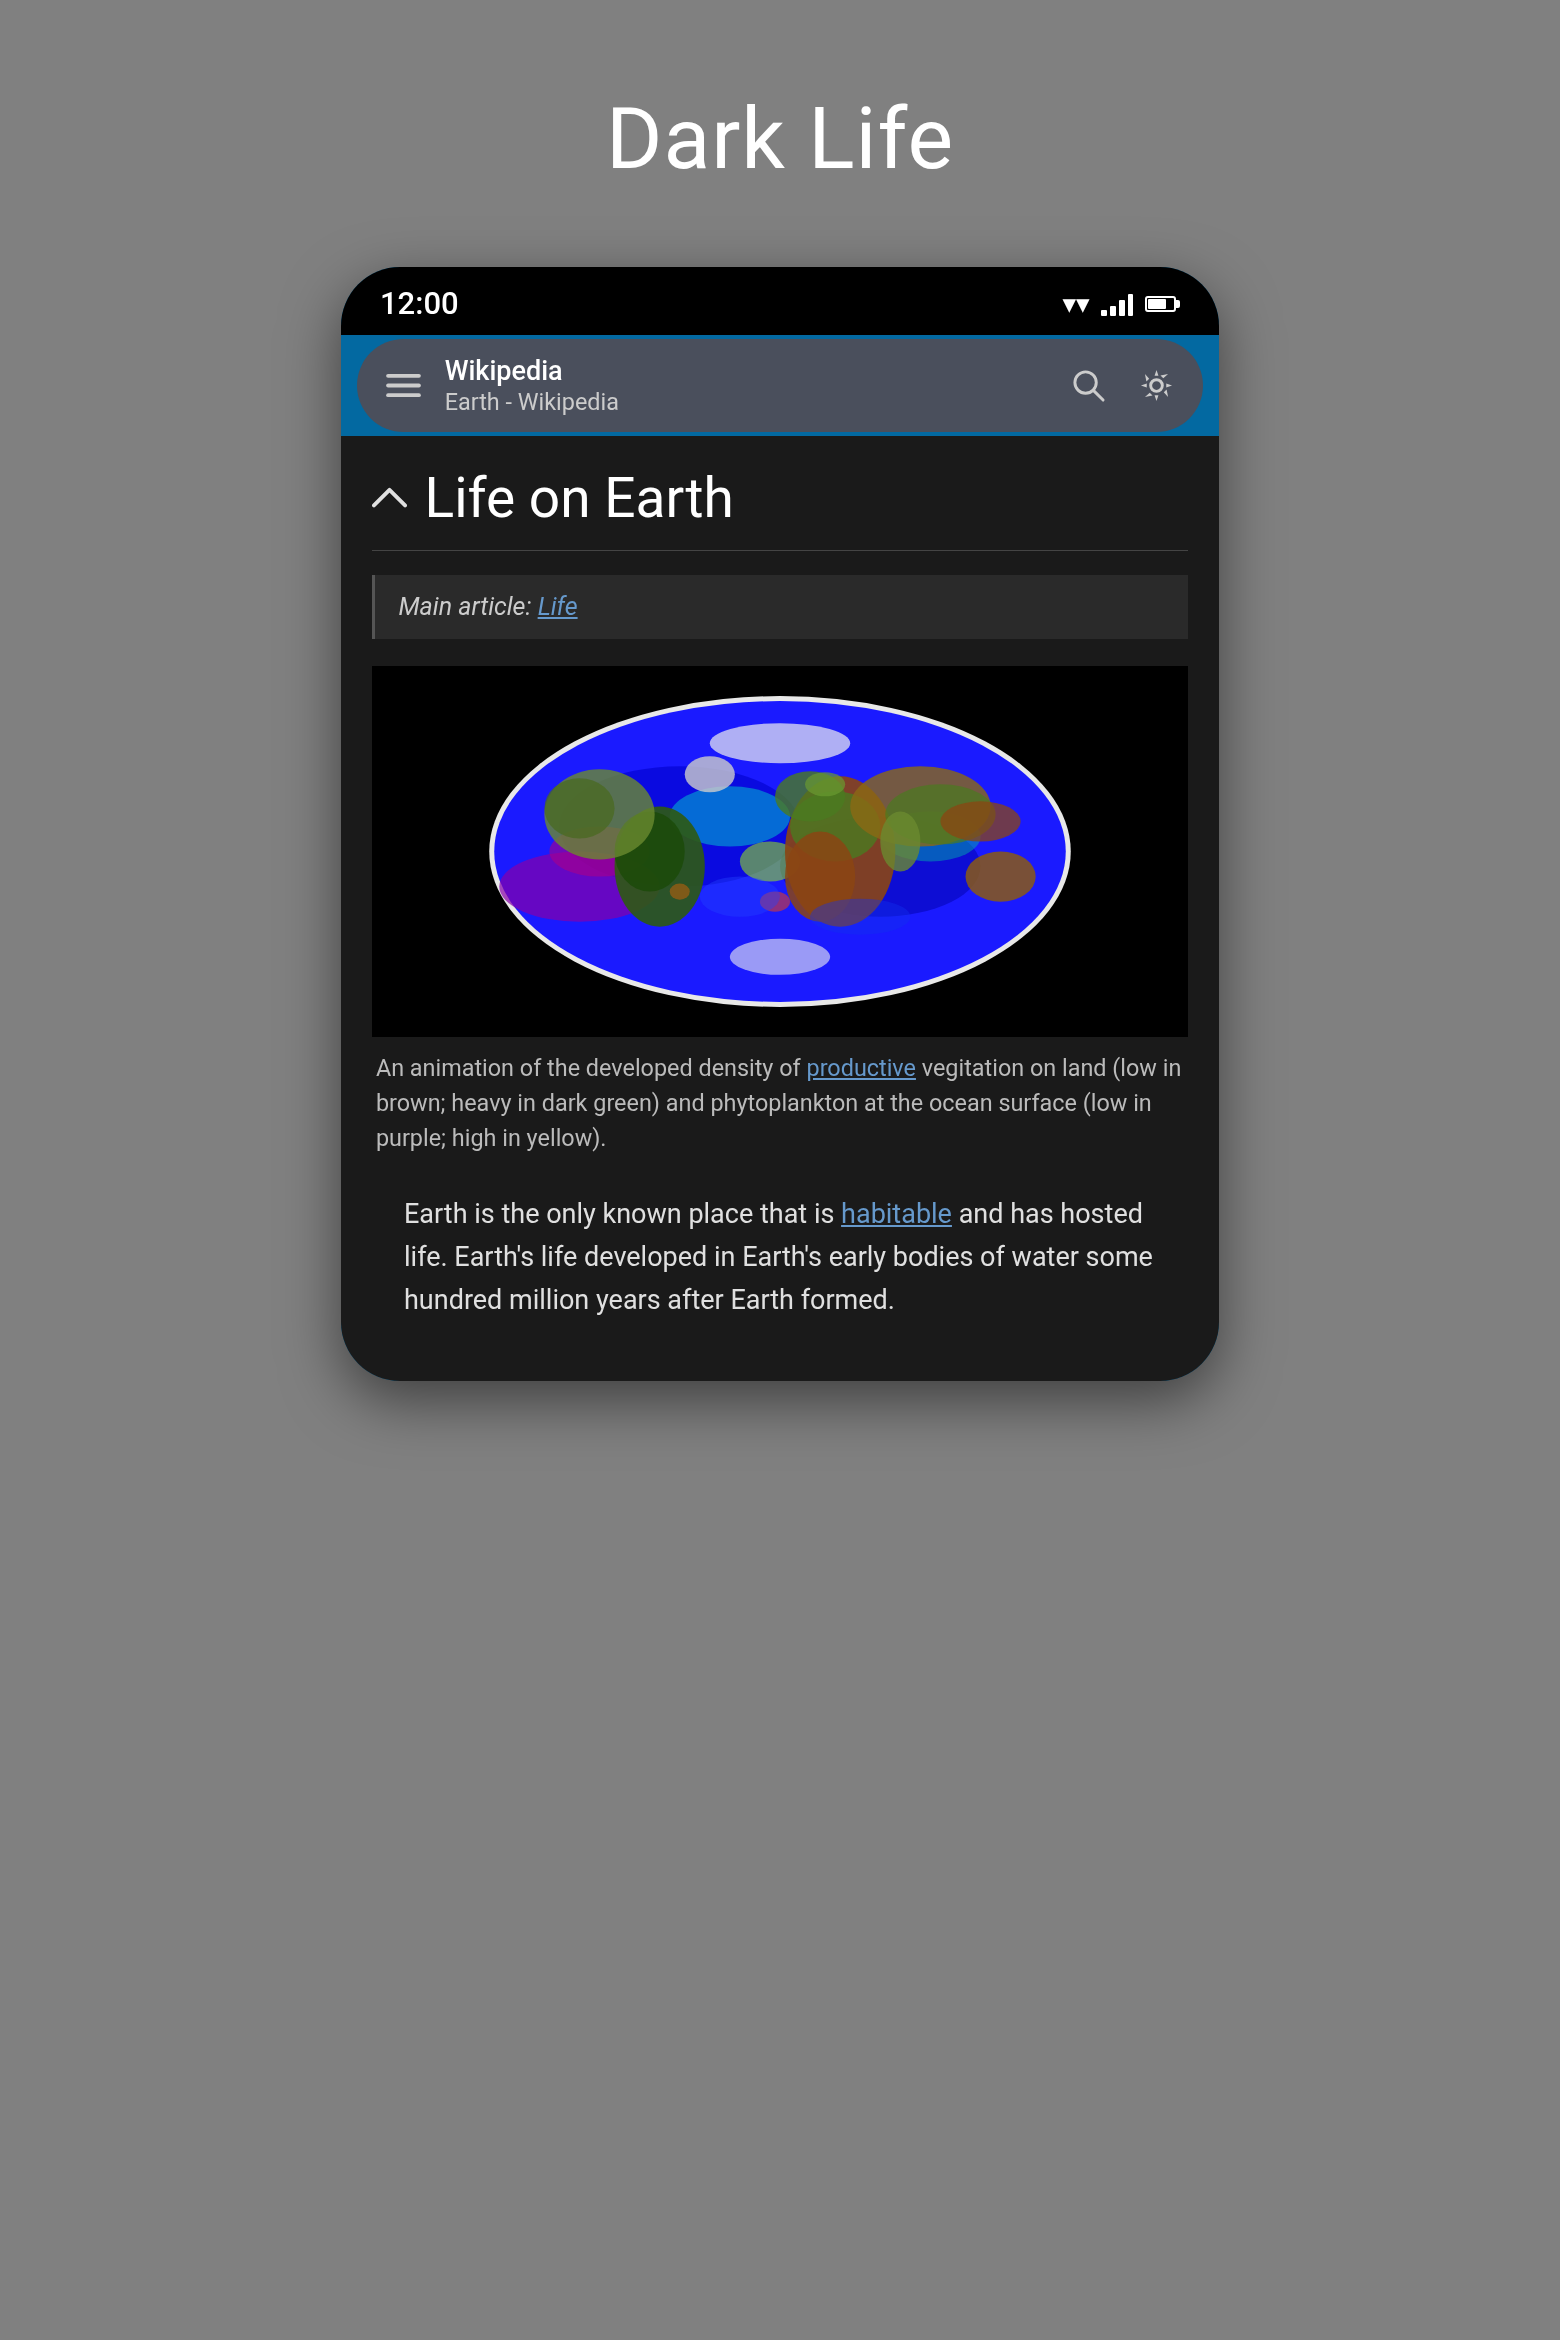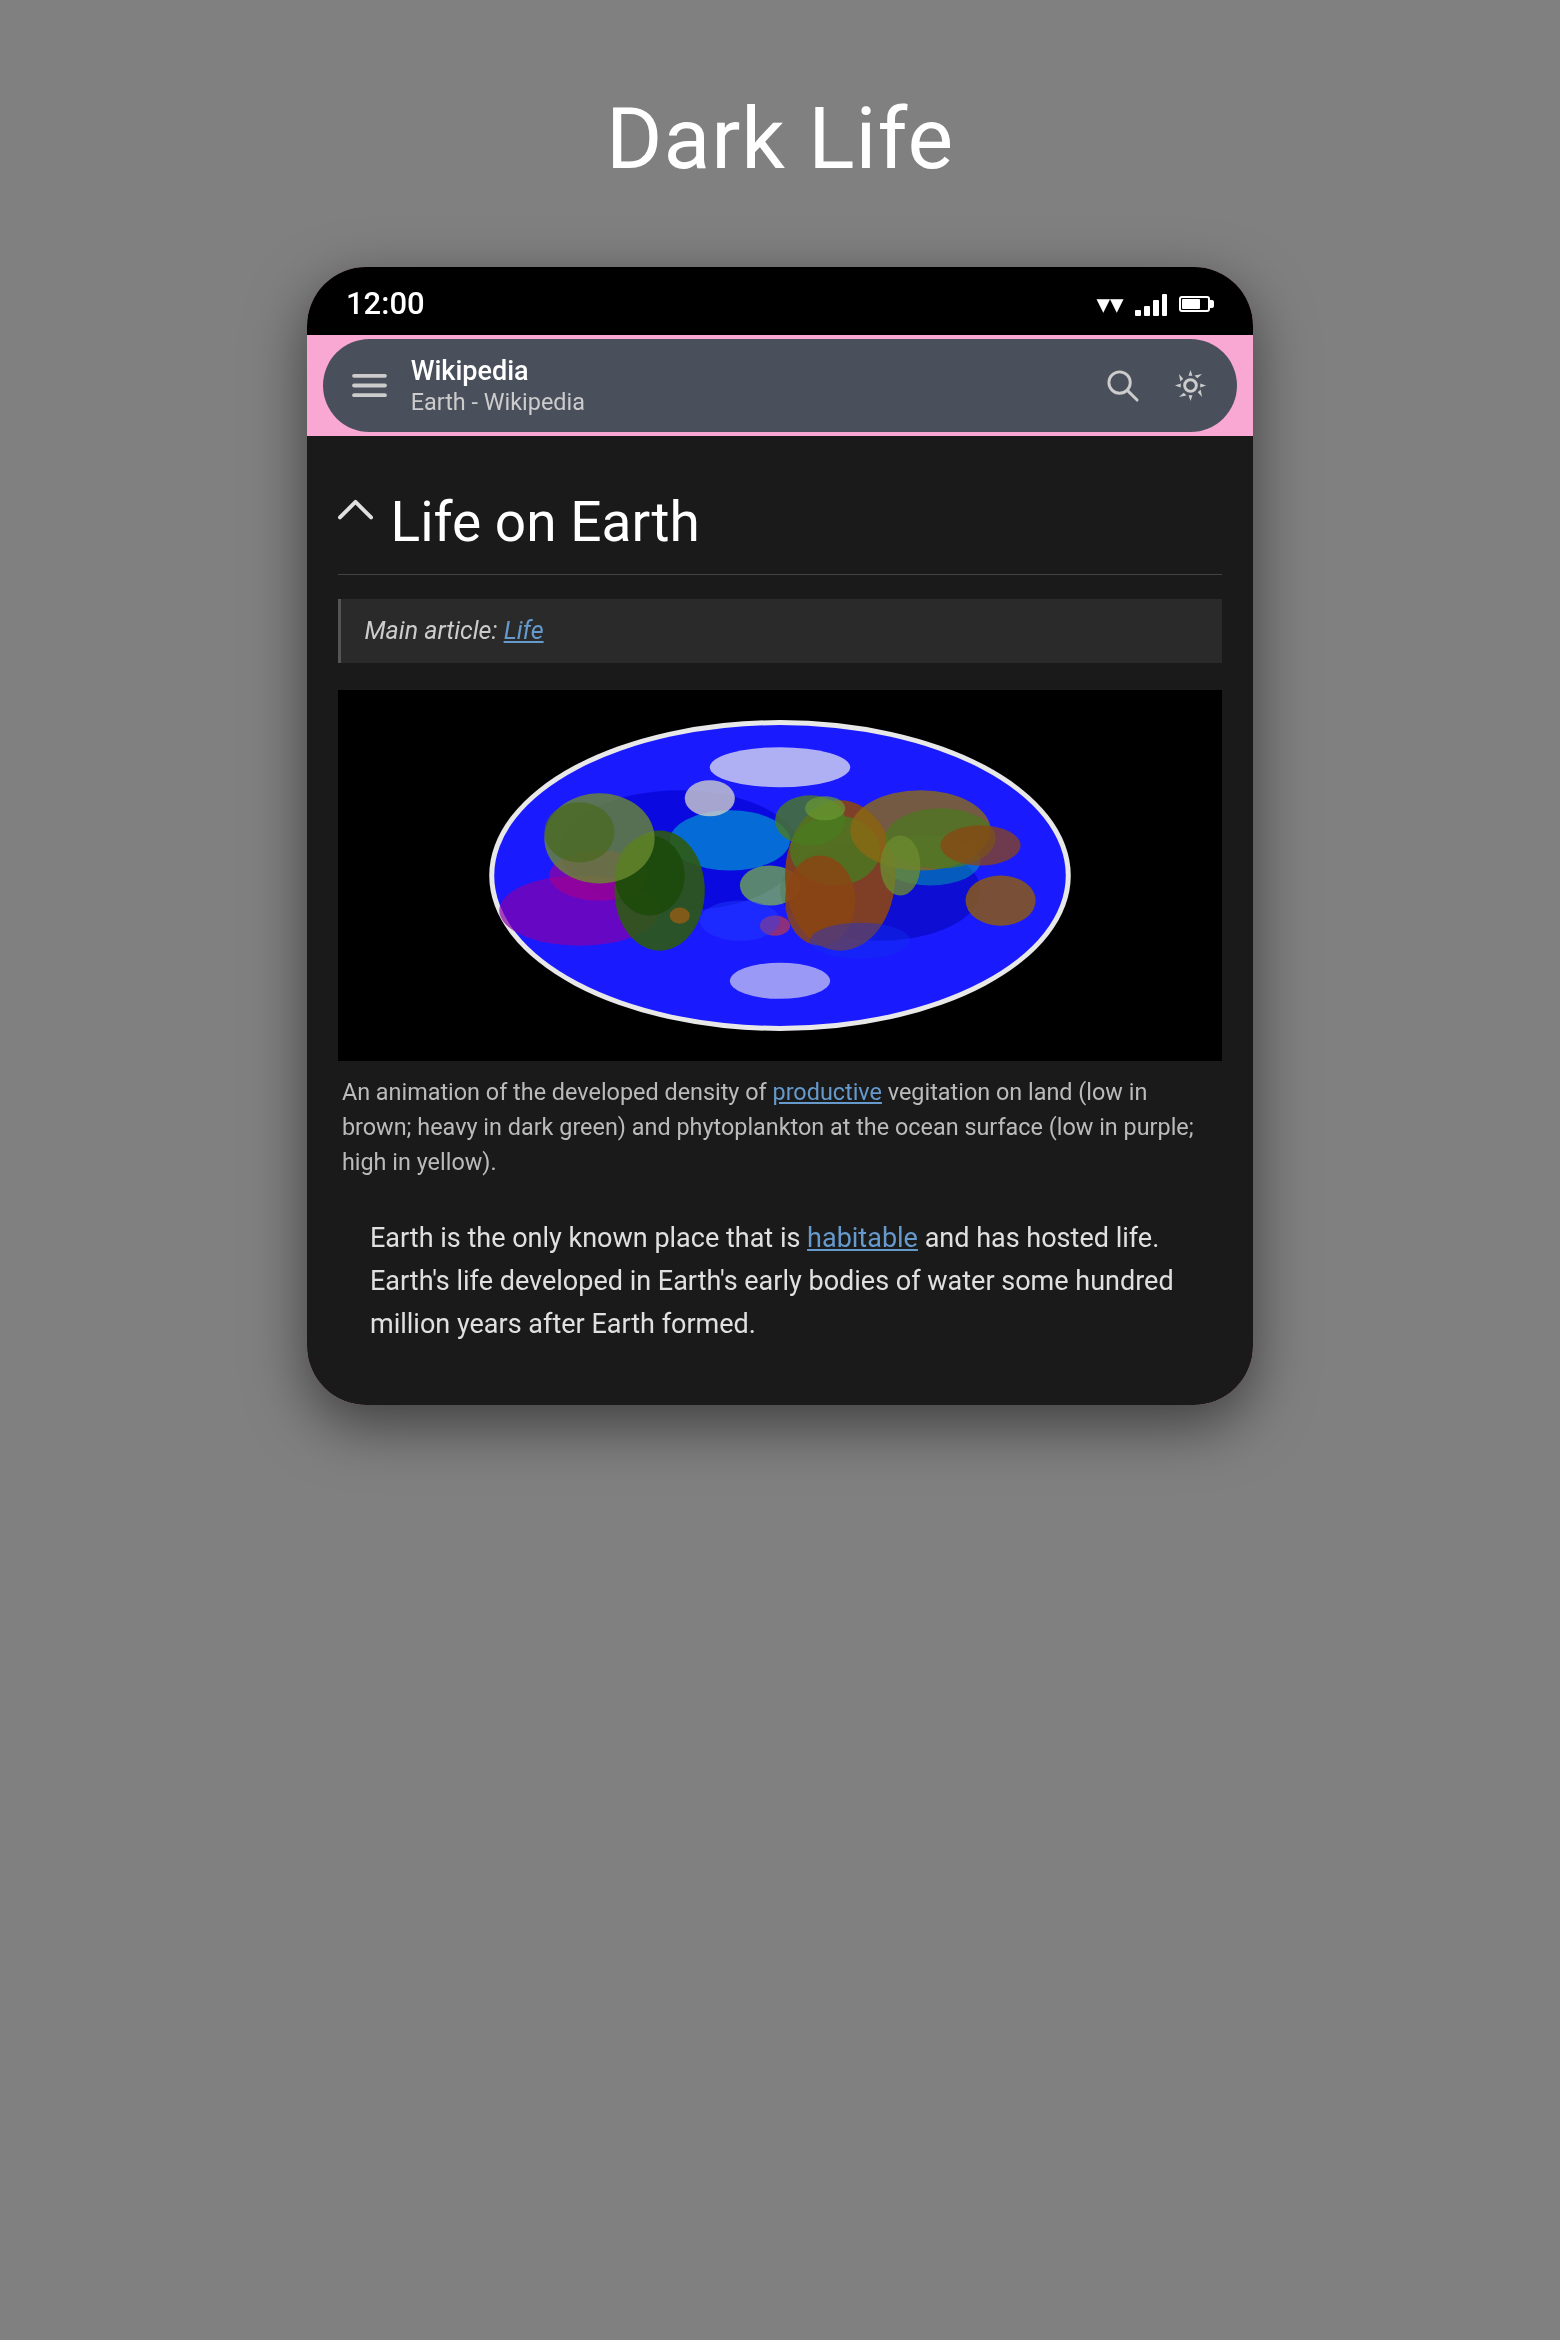--- a/index.html
+++ b/index.html
@@ -19,22 +19,22 @@
       color: #ffffff;
       font-size: 86px;
       font-weight: 400;
       margin-top: 88px;
       margin-bottom: 78px;
       letter-spacing: 1px;
     }
 
     
     .phone-frame {
-      width: 946px;
-      background: #f9a8d4;
+      width: 878px;
+      background: #0369a1;
       border-radius: 59px;
       overflow: hidden;
       box-shadow: 0 19.5px 59px rgba(0,0,0,0.5);
       position: relative;
     }
 
     
     .status-bar {
       background: #000000;
       display: flex;
@@ -137,21 +137,20 @@
       color: #e0e0e0;
       font-size: 35px;
       cursor: pointer;
     }
 
     .section-title {
       color: #ffffff;
       font-size: 55px;
       font-weight: 400;
       line-height: 1.2;
-      margin-top: 24px;
     }
 
     .section-divider {
       border: none;
       border-top: 1px solid #444444;
       margin-bottom: 23.4px;
     }
 
     
     .main-article-box {

